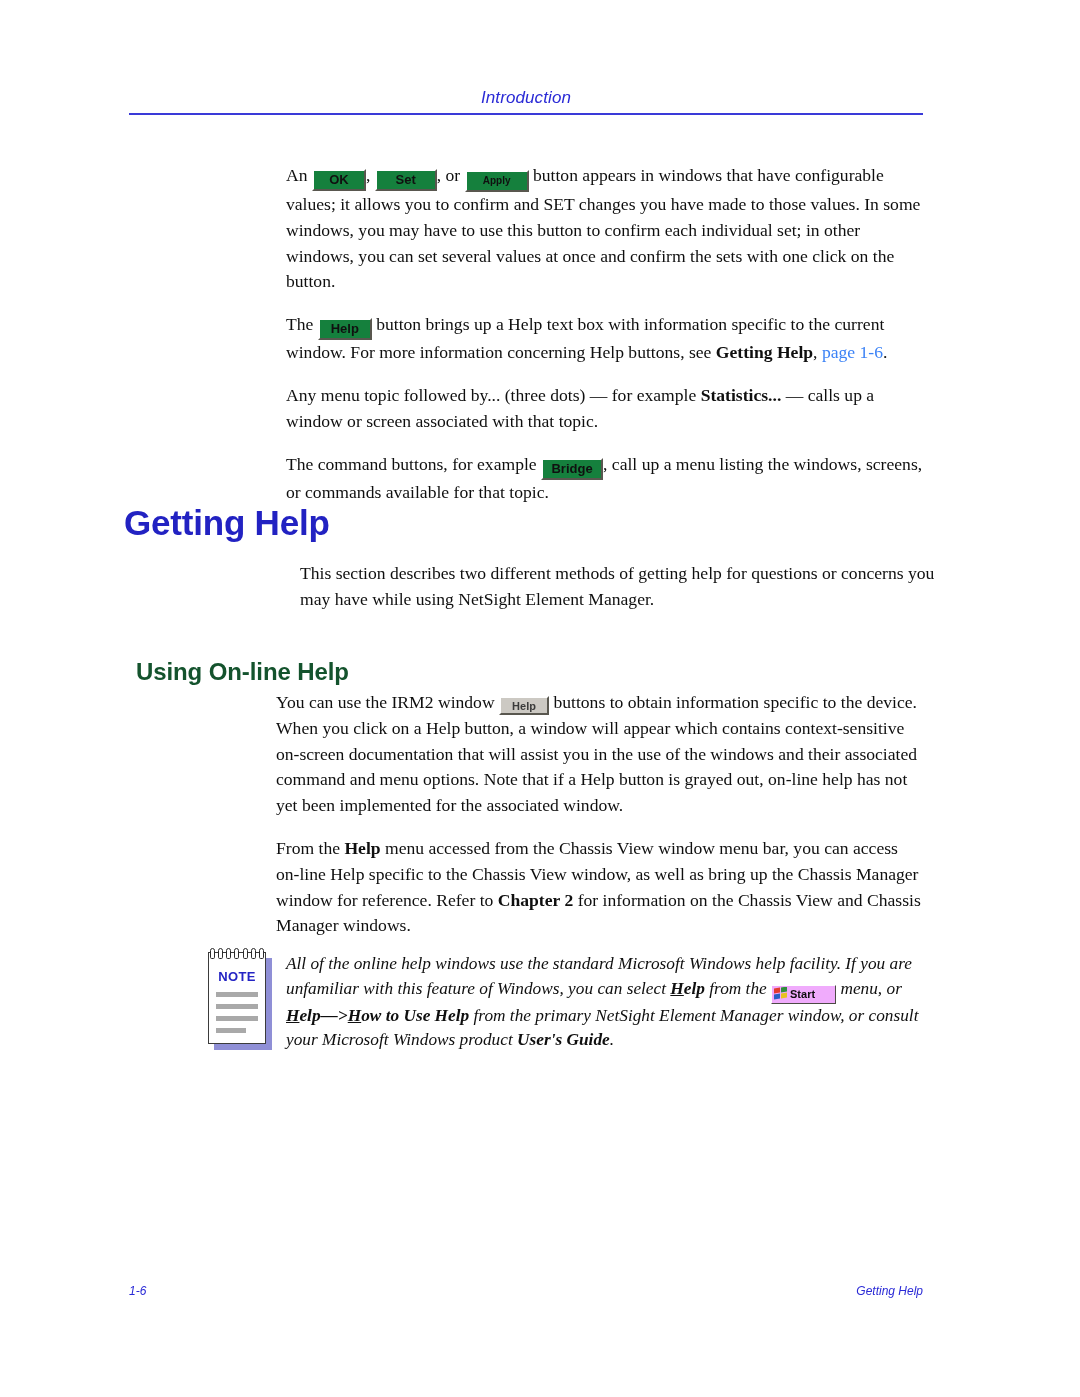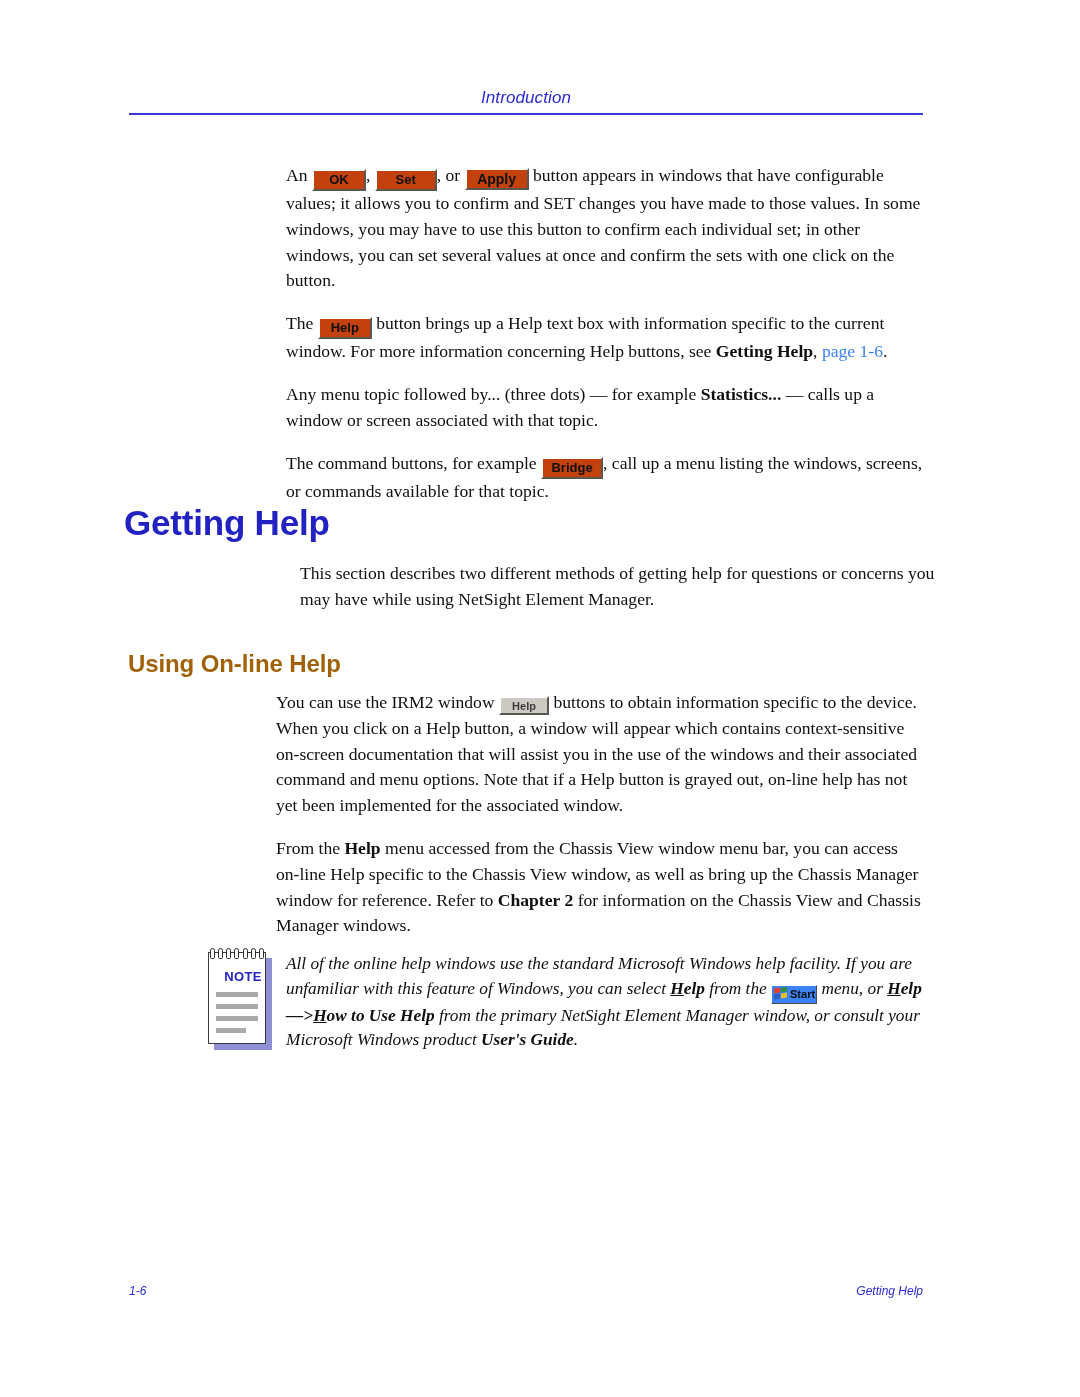--- a/index.html
+++ b/index.html
@@ -56,34 +56,34 @@
     text-align: left;
   }
   .bold { font-weight: bold; }
   .link-green { color: #3b82f6; }
 
   
   .winbtn {
     display: inline-block;
     position: relative;
     vertical-align: -3px;
-    background: #c2410c;
+    background: #15803d;
     border-top: 2px solid #ffffff;
     border-left: 2px solid #ffffff;
     border-right: 2px solid #59574f;
     border-bottom: 2px solid #59574f;
     font-family: "Liberation Sans", sans-serif;
     font-weight: bold;
     color: #101010;
     text-align: center;
     box-sizing: border-box;
   }
   .winbtn.ok     { width: 54px; height: 22px; font-size: 13px; line-height: 18px; }
   .winbtn.set    { width: 62px; height: 22px; font-size: 13px; line-height: 18px; }
-  .winbtn.apply  { width: 64px; height: 22px; font-size: 14px; line-height: 18px; }
+  .winbtn.apply  { width: 64px; height: 22px; font-size: 10px; line-height: 18px; }
   .winbtn.help1  { width: 54px; height: 22px; font-size: 13px; line-height: 18px; }
   .winbtn.bridge { width: 62px; height: 22px; font-size: 13px; line-height: 18px; }
   .winbtn.help2  {
     width: 50px; height: 19px; font-size: 11px; line-height: 16px;
     border-width: 2px; color: #3b3b3b;
     background: #ccc9c3;
     vertical-align: -2px;
   }
 
   
@@ -96,26 +96,26 @@
     font-weight: bold;
     font-size: 35px;
     line-height: 40px;
     color: #2222c2;
     letter-spacing: -0.2px;
   }
   h2.h-online {
     position: absolute;
     left: 124px;
     top: 646px;
-    margin: 4px;
+    margin: 12px;
     font-family: "Liberation Sans", sans-serif;
     font-weight: bold;
     font-size: 24px;
     line-height: 28px;
-    color: #a16207;
+    color: #14532d;
     letter-spacing: -0.1px;
   }
 
   .sec1 { position: absolute; left: 300px; top: 561px; width: 640px; }
   .sec2 { position: absolute; left: 276px; top: 690px; width: 648px; }
 
   
   .note-block {
     position: absolute;
     left: 208px;
@@ -170,21 +170,20 @@
     position: absolute;
     left: 0;
     top: 17px;
     width: 58px;
     text-align: center;
     font-family: "Liberation Sans", sans-serif;
     font-weight: bold;
     font-size: 13px;
     color: #2424c4;
     letter-spacing: 0.4px;
-    margin-left: 6px;
   }
   .note-lines {
     position: absolute;
     left: 8px;
     top: 40px;
     width: 42px;
   }
   .note-lines span {
     display: block;
     height: 5px;
@@ -205,22 +204,22 @@
     color: #0f0f0f;
   }
   .note-text .u { text-decoration: underline; }
   .note-text .b { font-weight: bold; }
 
   
   .startbtn {
     display: inline-block;
     vertical-align: -4px;
     height: 19px;
-    padding: 0 1px 0 2px;
-    background: #3b82f6;
+    padding: 0 20px 0 2px;
+    background: #f0abfc;
     border-top: 1.5px solid #ffffff;
     border-left: 1.5px solid #ffffff;
     border-right: 1.5px solid #4c4a44;
     border-bottom: 1.5px solid #4c4a44;
     font-family: "Liberation Sans", sans-serif;
     font-style: normal;
     font-weight: bold;
     font-size: 11px;
     line-height: 16px;
     color: #0d0d0d;

